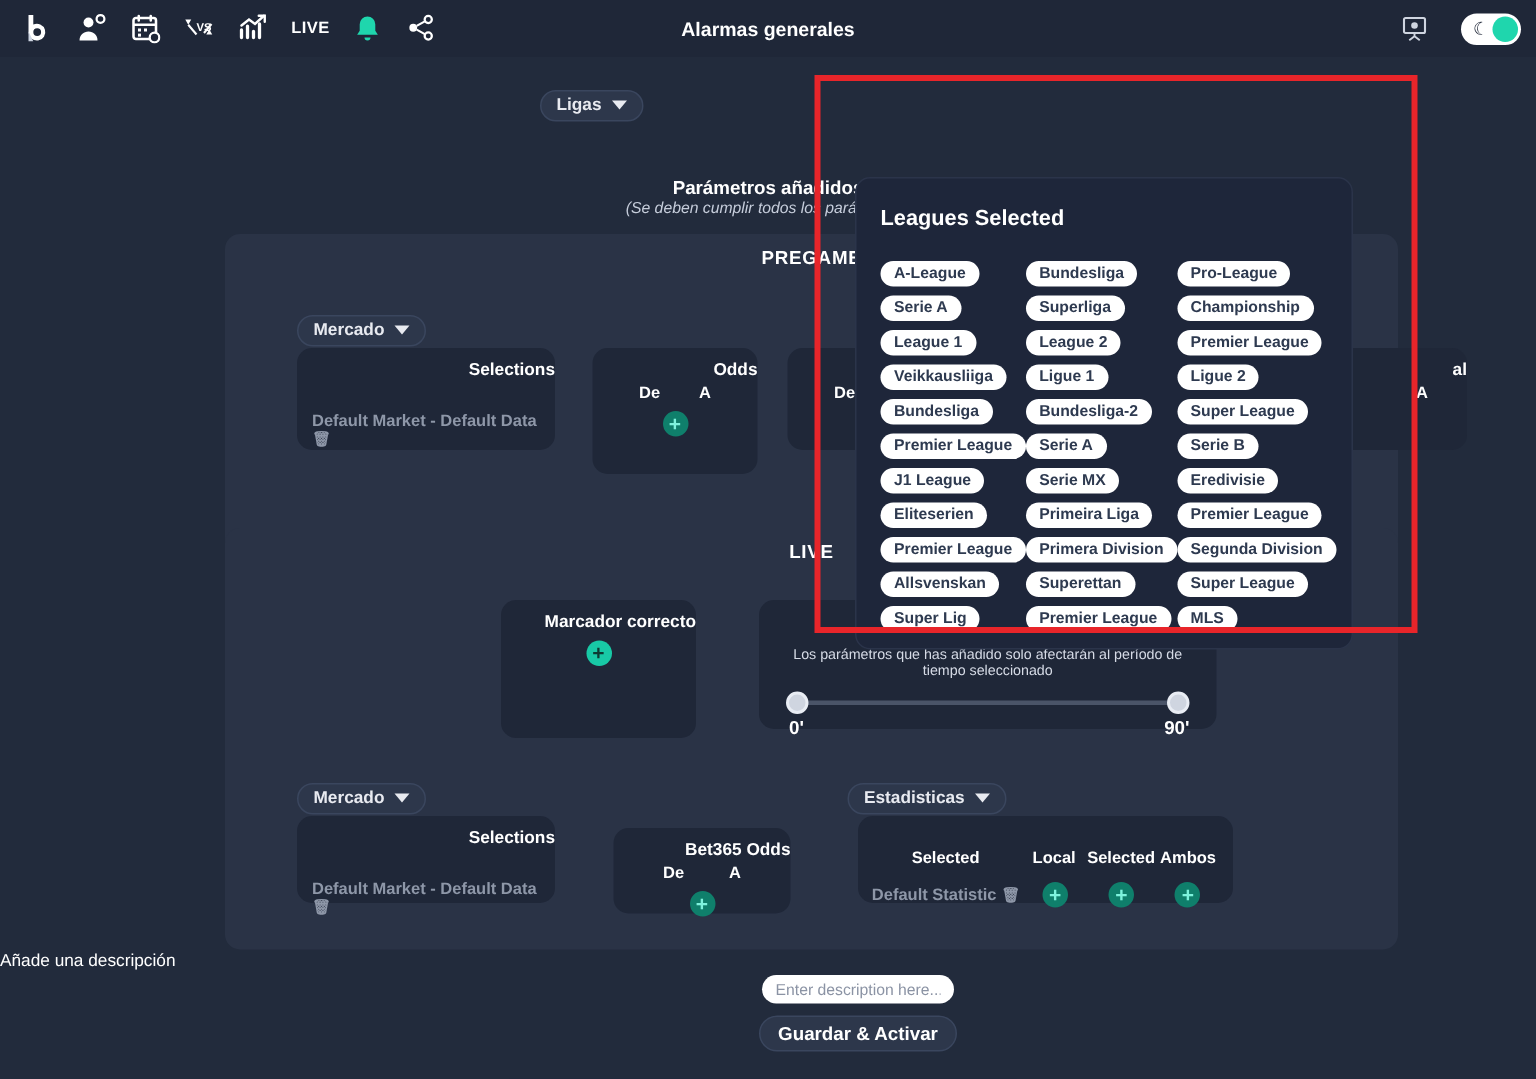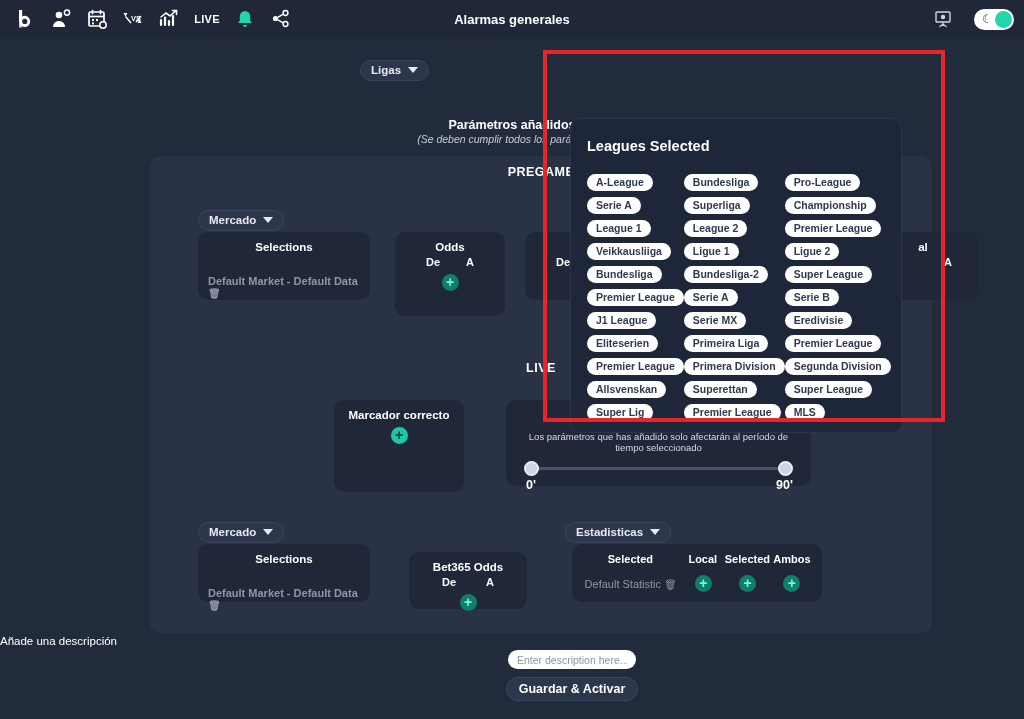--- a/index.html
+++ b/index.html
@@ -77,21 +77,21 @@
   .sec-live    { left: 150px; top: 314px; width: 782px; height: 281px; }
   .sec-label {
     position: absolute; left: 0; right: 0; top: 9px; text-align: center;
     font-size: 12.5px; font-weight: bold; color: #ffffff; letter-spacing: .5px;
   }
 
   .card {
     position: absolute; background: #1f2738; border-radius: 10px;
   }
   .card-head {
-    text-align: center; font-size: 11.5px; font-weight: bold; color: #ffffff;
+    text-align: right; font-size: 11.5px; font-weight: bold; color: #ffffff;
     padding-top: 9px;
   }
   .subhead-row {
     display: flex; justify-content: space-around; padding: 3px 18px 0 18px;
     font-size: 11px; font-weight: bold; color: #ffffff;
   }
   .plus {
     display: block; margin: 6px auto 0 auto;
     width: 17px; height: 17px; border-radius: 50%;
     background: #0f7f6b; color: #7ef3dd;
@@ -112,21 +112,21 @@
   .slider-sub1 { text-align: center; font-size: 9.5px; color: #ffffff; margin-top: 1px; }
   .slider-sub2 { text-align: center; font-size: 9.5px; color: #d6dbe6; line-height: 11px; padding: 0 10px; }
   .track-wrap { position: relative; height: 34px; margin: 6px 16px 0 16px; }
   .track { position: absolute; left: 10px; right: 10px; top: 8px; height: 3px; background: #4a5468; border-radius: 2px; }
   .knobc { position: absolute; top: 2px; width: 15px; height: 15px; border-radius: 50%; background: #cfd5e0; border: 2px solid #e9edf4; }
   .knobc.l { left: 2px; } .knobc.r { right: 2px; }
   .knob-lab { position: absolute; top: 19px; font-size: 12.5px; font-weight: bold; color: #ffffff; }
   .knob-lab.l { left: 4px; } .knob-lab.r { right: 2px; }
 
   
-  .stats-head { display: flex; font-size: 11px; font-weight: bold; color: #ffffff; padding: 9px 8px 0 8px; }
+  .stats-head { display: flex; font-size: 11px; font-weight: bold; color: #ffffff; padding: 9px 8px 0 8px; margin-top: 13px; }
   .stats-row  { display: flex; padding: 10px 8px 0 8px; align-items: center; }
   .col-sel { width: 110px; text-align: center; }
   .col-x   { width: 48px; text-align: center; }
 
   
   .desc-label { position: absolute; left: 0; right: 0; top: 597px; text-align: left; font-size: 11.5px; font-weight: normal; color: #ffffff; }
   .desc-input {
     position: absolute; left: 508px; top: 612px; width: 128px; height: 19px;
     border-radius: 10px; border: none; background: #ffffff;
     font-family: "Liberation Sans", sans-serif; font-size: 10.5px; color: #333;
@@ -369,21 +369,21 @@
       </div>
 
       <div class="card" style="left:422px; top:192px; width:250px; height:58px;">
         <div class="stats-head">
           <span class="col-sel">Selected</span>
           <span class="col-x">Local</span>
           <span class="col-x">Selected</span>
           <span class="col-x">Ambos</span>
         </div>
         <div class="stats-row">
-          <span class="col-sel" style="color:#8e97a8; font-size:11px; font-weight:normal;text-align:center;">
+          <span class="col-sel" style="color:#8e97a8; font-size:11px; font-weight:bold;text-align:center;">
             <span>Default Statistic</span>
             <span class="trash">🗑</span>
           </span>
           <span class="col-x">
               <span class="plus" style="margin-top:0;">+</span>
             </span>
           <span class="col-x">
               <span class="plus" style="margin-top:0;">+</span>
             </span>
           <span class="col-x">

